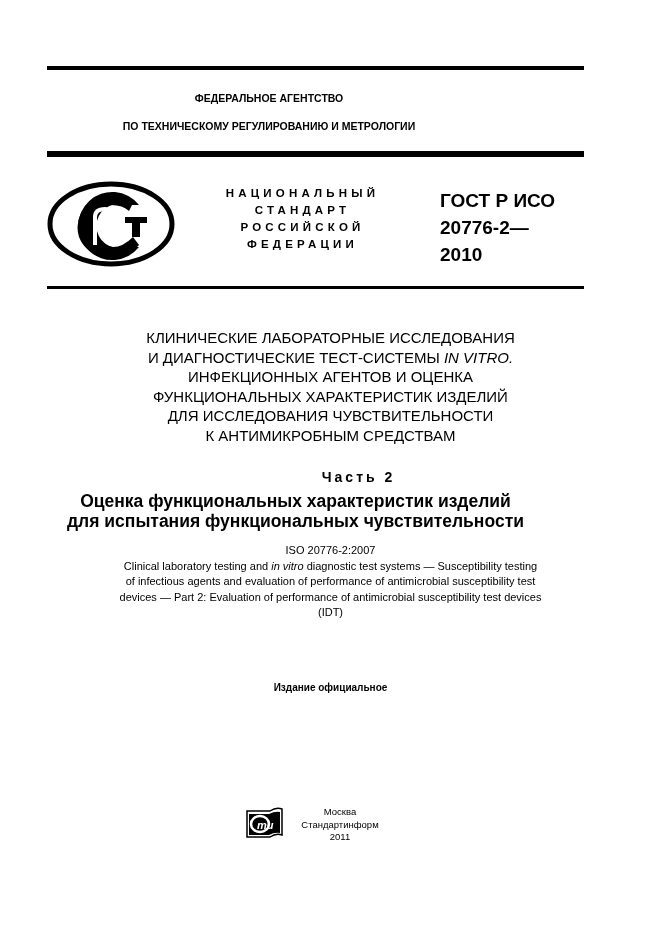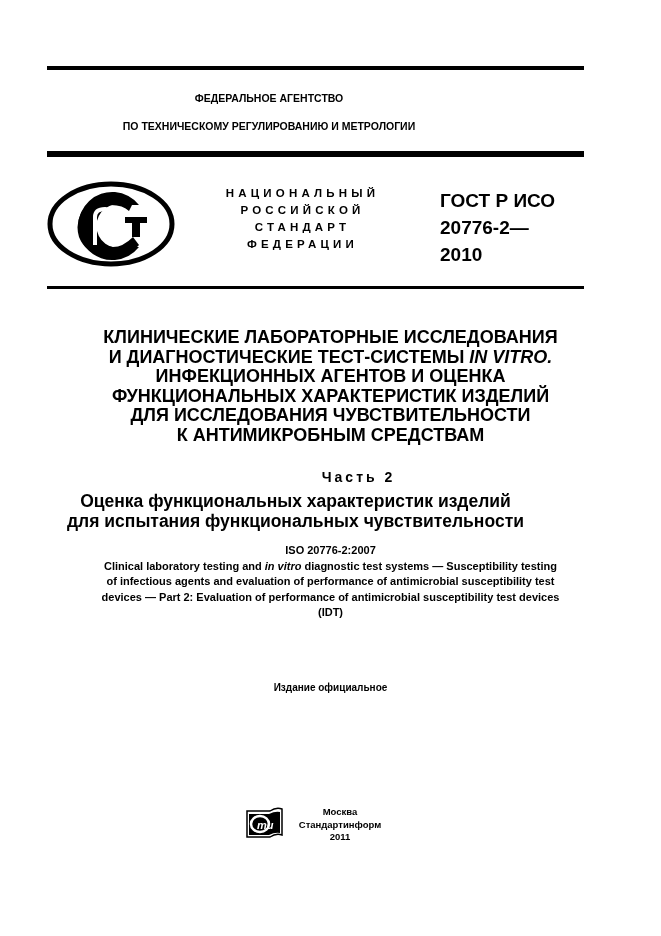--- a/index.html
+++ b/index.html
@@ -7,26 +7,26 @@
          font-family: "Liberation Sans", sans-serif; color: #000; }
   .abs { position: absolute; }
   .rule { position: absolute; background: #000; }
 
   .agency { left: 0; width: 538px; font-size: 10.5px; font-weight: bold; text-align: center; }
 
   .natstd { left: 200px; width: 205px; font-size: 11.5px; font-weight: bold; text-align: center;
             letter-spacing: 4.2px; line-height: 17px; }
   .gost { left: 440px; font-size: 19px; font-weight: bold; line-height: 27px; }
 
-  .title { left: 0; width: 661px; font-size: 18px; font-weight: bold; text-align: center; line-height: 19.5px; }
+  .title { left: 0; width: 661px; font-size: 15px; font-weight: normal; text-align: center; line-height: 19.5px; }
   .part { left: 0; width: 661px; font-size: 14px; font-weight: bold; text-align: center; letter-spacing: 3px; margin-left: 28px; }
   .subtitle { left: 0; width: 591px; font-size: 17.5px; font-weight: bold; text-align: center; line-height: 20px; }
-  .iso { left: 0; width: 661px; font-size: 11px; font-weight: bold; text-align: center; line-height: 15.5px; }
+  .iso { left: 0; width: 661px; font-size: 11px; font-weight: normal; text-align: center; line-height: 15.5px; }
   .edition { left: 0; width: 661px; font-size: 10px; font-weight: bold; text-align: center; }
-  .pub { left: 290px; width: 100px; font-size: 9.5px; font-weight: bold; text-align: center; line-height: 12.5px; }
+  .pub { left: 290px; width: 100px; font-size: 9.5px; font-weight: normal; text-align: center; line-height: 12.5px; }
   i { font-style: italic; }
 </style>
 </head>
 <body>
 
 <div class="rule" style="left:47px; top:66px; width:537px; height:4px;"></div>
 
 <div class="abs agency" style="top:92px;">ФЕДЕРАЛЬНОЕ АГЕНТСТВО</div>
 <div class="abs agency" style="top:120px;">ПО ТЕХНИЧЕСКОМУ РЕГУЛИРОВАНИЮ И МЕТРОЛОГИИ</div>
 
@@ -42,22 +42,22 @@
 
     <path d="M48 64 L48 36 Q48 28 58 28 Q68 30 66 40 Q64 48 54 46" fill="none" stroke="#fff" stroke-width="4"></path>
 
     <rect x="78" y="36" width="22" height="6" fill="#000"></rect>
     <rect x="85" y="36" width="8" height="20" fill="#000"></rect>
   </svg>
 </div>
 
 <div class="abs natstd" style="top:185px;">
   <div>НАЦИОНАЛЬНЫЙ</div>
+  <div>СТАНДАРТ</div>
   <div>РОССИЙСКОЙ</div>
-  <div>СТАНДАРТ</div>
   <div>ФЕДЕРАЦИИ</div>
 </div>
 
 <div class="abs gost" style="top:187px;">
   <div>ГОСТ Р ИСО</div>
   <div>20776-2—</div>
   <div>2010</div>
 </div>
 
 <div class="rule" style="left:47px; top:286px; width:537px; height:3px;"></div>

